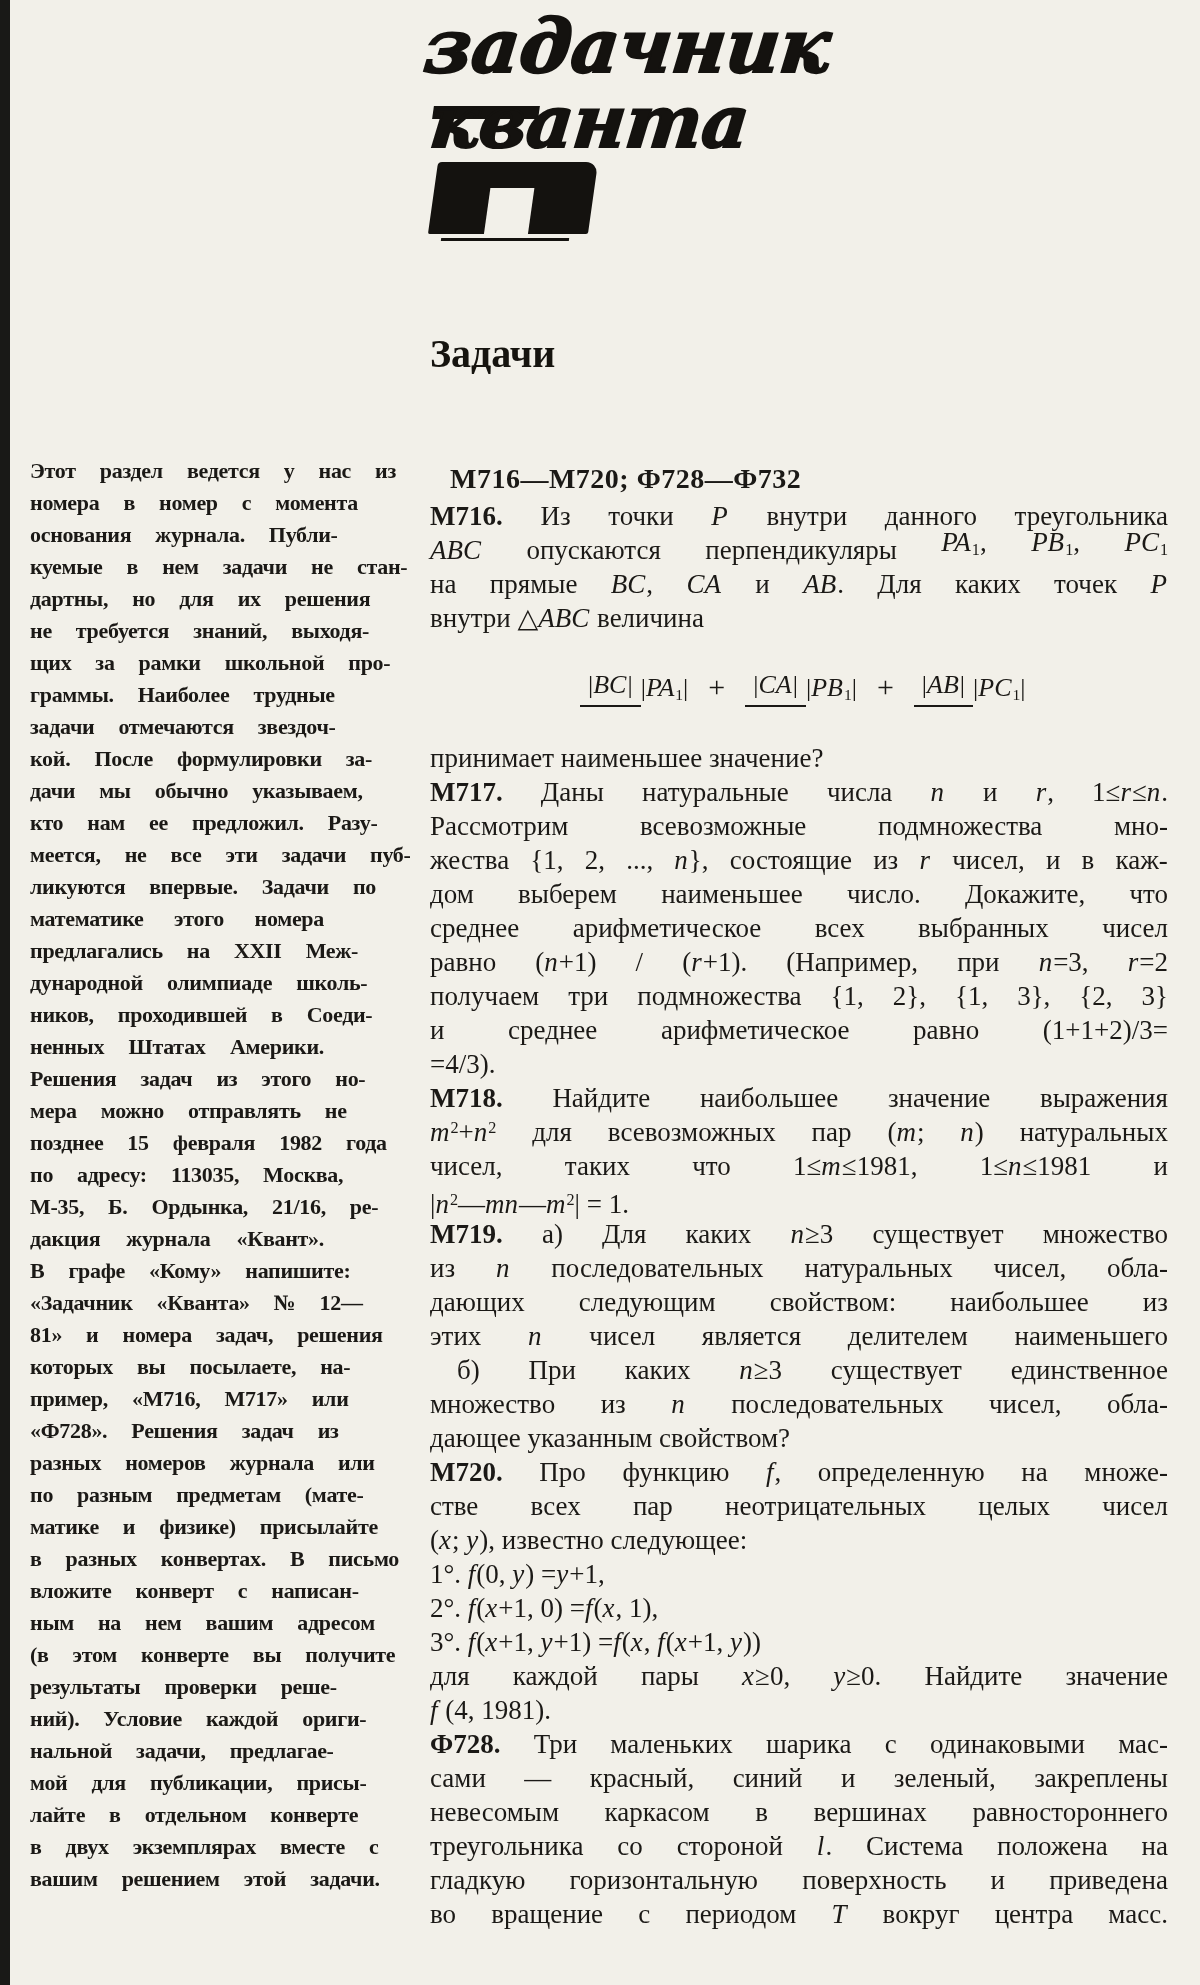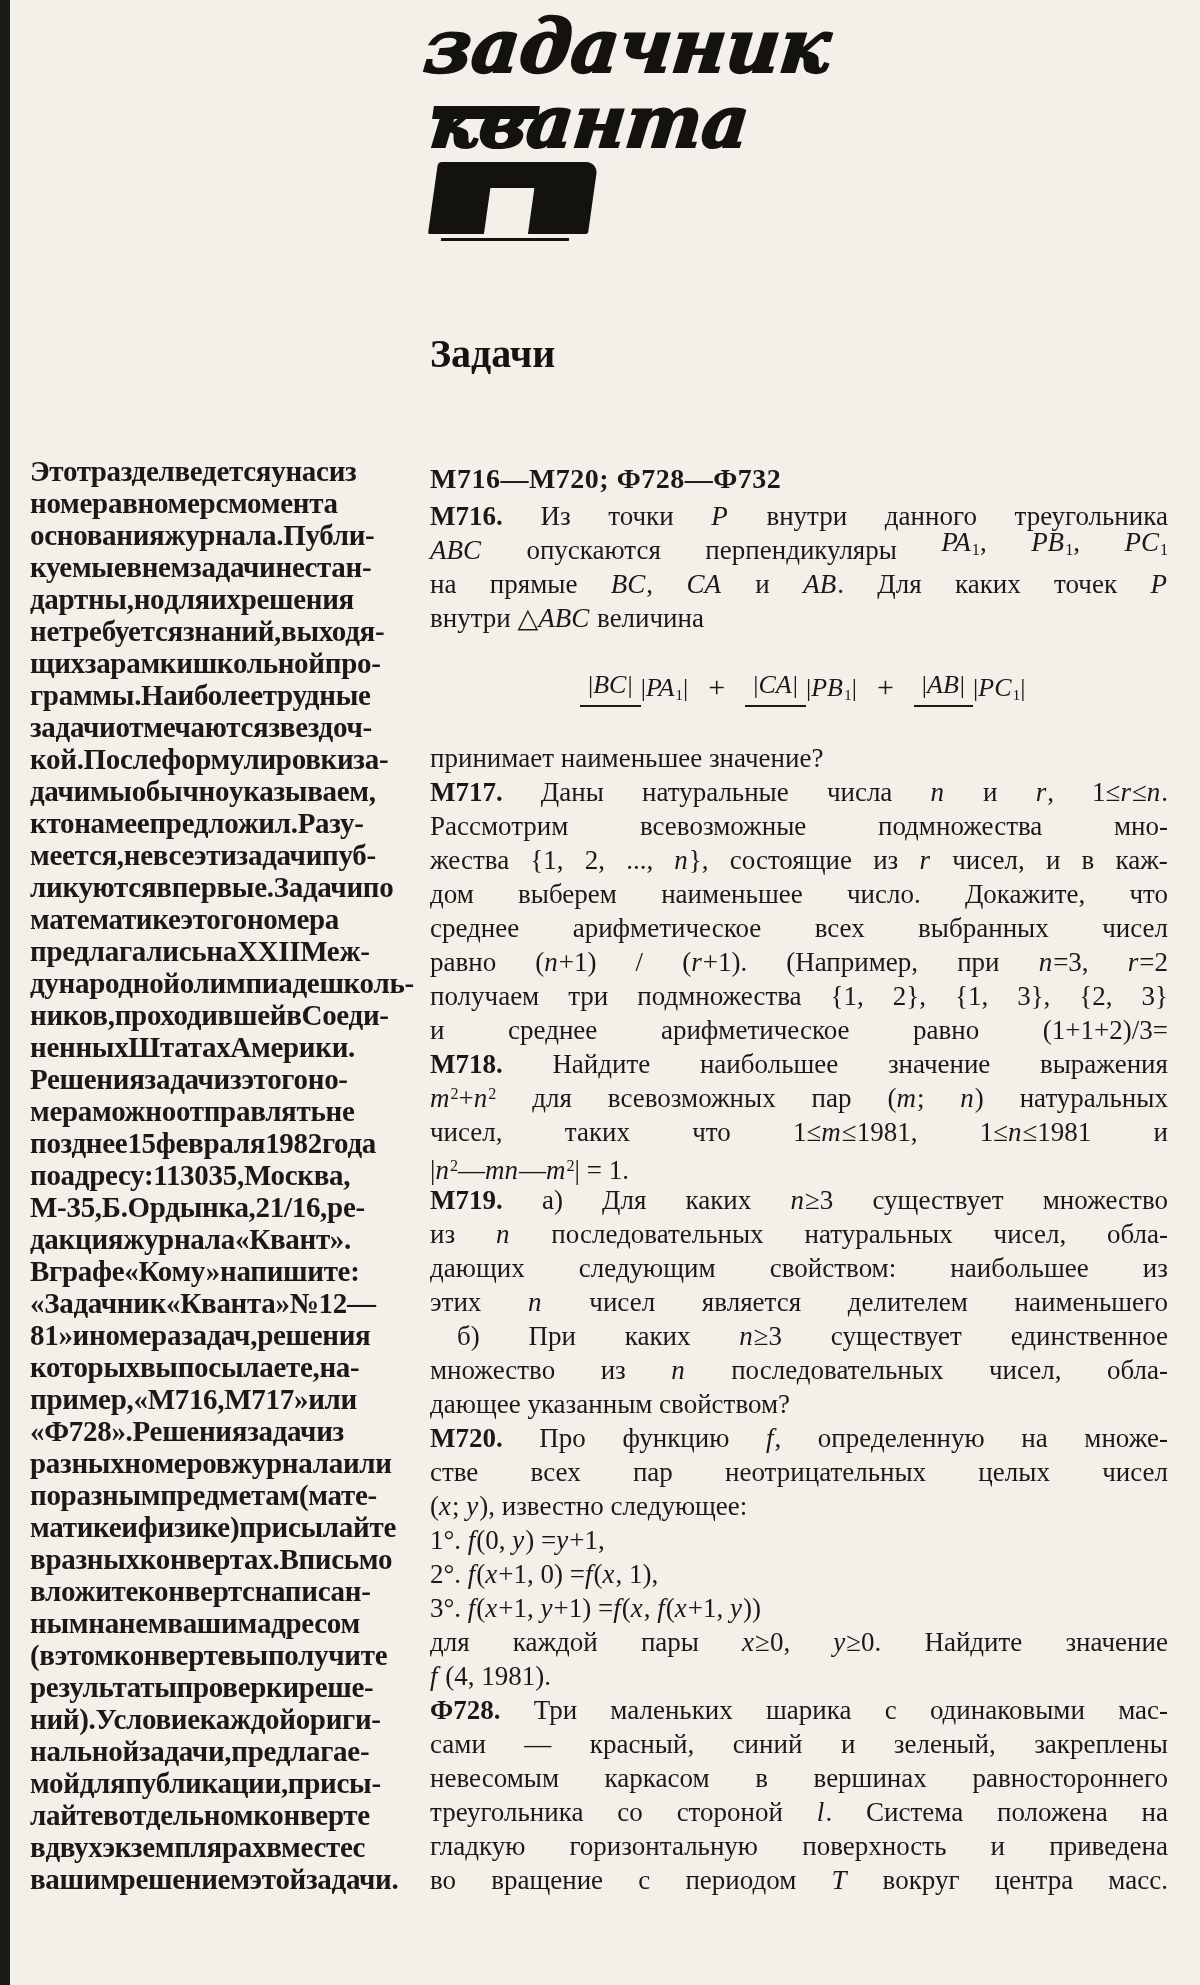--- a/index.html
+++ b/index.html
@@ -19,23 +19,23 @@
               transform:skewX(-8deg);border-radius:4px 12px 2px 2px;}
   .logo-glyph::after{content:"";position:absolute;left:56px;top:26px;width:44px;height:46px;background:#f2f0e9;}
   .logo-under{position:absolute;left:16px;top:216px;width:128px;height:3px;background:#14120f;transform:skewX(-8deg);}
 
   
   .heading{position:absolute;left:430px;top:330px;margin:0;font-size:40px;font-weight:bold;color:#16140f;}
   .pagenum{position:absolute;left:30px;top:1996px;font-size:27px;font-weight:bold;}
 
   
   .sidebar{position:absolute;left:30px;top:455px;width:294px;}
-  .sidebar .tl{height:32px;line-height:32px;font-size:29px;font-weight:bold;letter-spacing:-0.3px;}
+  .sidebar .tl{height:32px;line-height:32px;font-size:22px;font-weight:bold;letter-spacing:-0.3px;gap:24px;}
   .main{position:absolute;left:430px;top:462px;width:738px;}
-  .range{font-size:28px;font-weight:bold;height:37px;line-height:34px;letter-spacing:.5px;}
+  .range{font-size:28px;font-weight:bold;height:37px;line-height:34px;letter-spacing:.5px;margin-left:20px;}
   .main .tl{height:34px;line-height:34px;font-size:27px;align-items:flex-end;}
   .tl{white-space:nowrap;}
   .jl{display:flex;justify-content:space-between;white-space:normal;}
   .jl span{white-space:nowrap;}
   i{font-style:italic;padding-right:1px;}
   b{font-weight:bold;}
   sub{font-size:60%;vertical-align:-0.25em;}
   sup{font-size:60%;vertical-align:0.5em;}
 
   
@@ -459,20 +459,21 @@
           <span>{2,</span>
           <span>3}</span>
         </div>
         <div class="tl jl">
           <span>и</span>
           <span>среднее</span>
           <span>арифметическое</span>
           <span>равно</span>
           <span>(1+1+2)/3=</span>
         </div>
+        <div class="tl nj">=4/3).</div>
         <div class="tl jl">
           <span><b>М718.</b></span>
           <span>Найдите</span>
           <span>наибольшее</span>
           <span>значение</span>
           <span>выражения</span>
         </div>
         <div class="tl jl">
           <span><i>m</i><sup>2</sup>+<i>n</i><sup>2</sup></span>
           <span>для</span>

